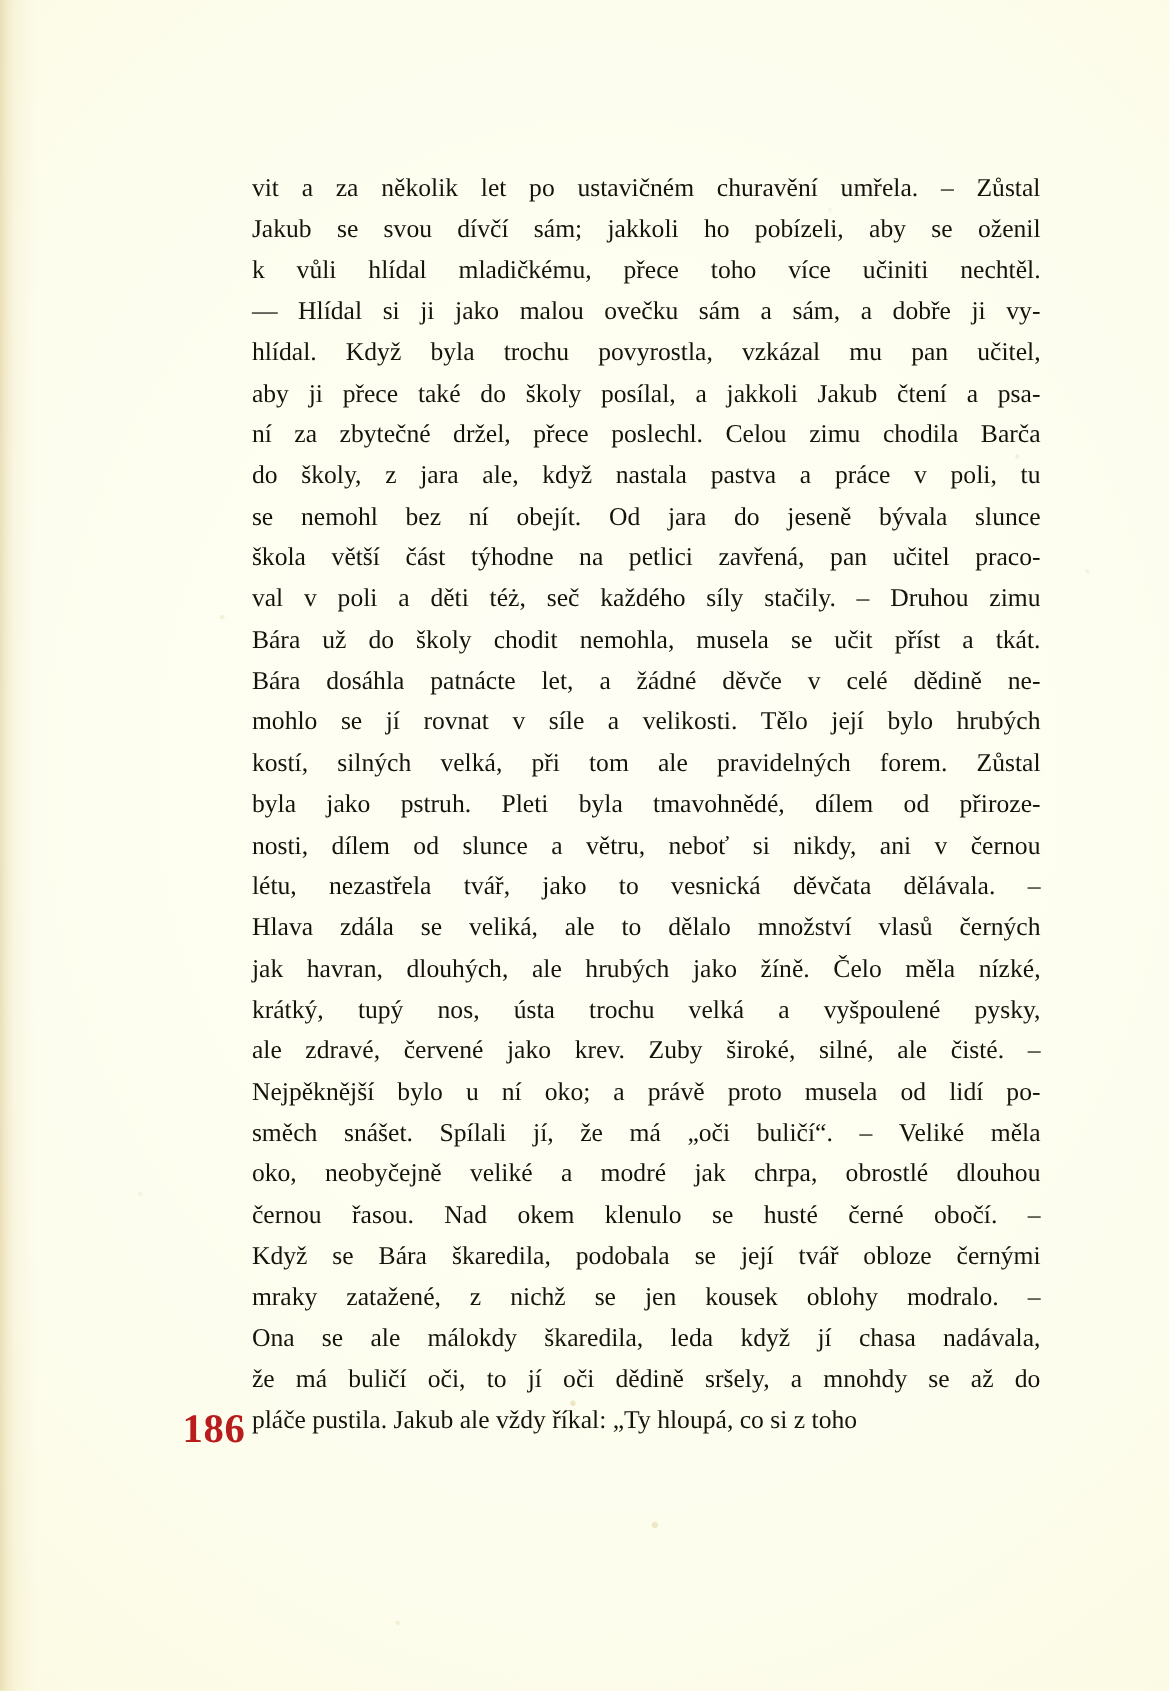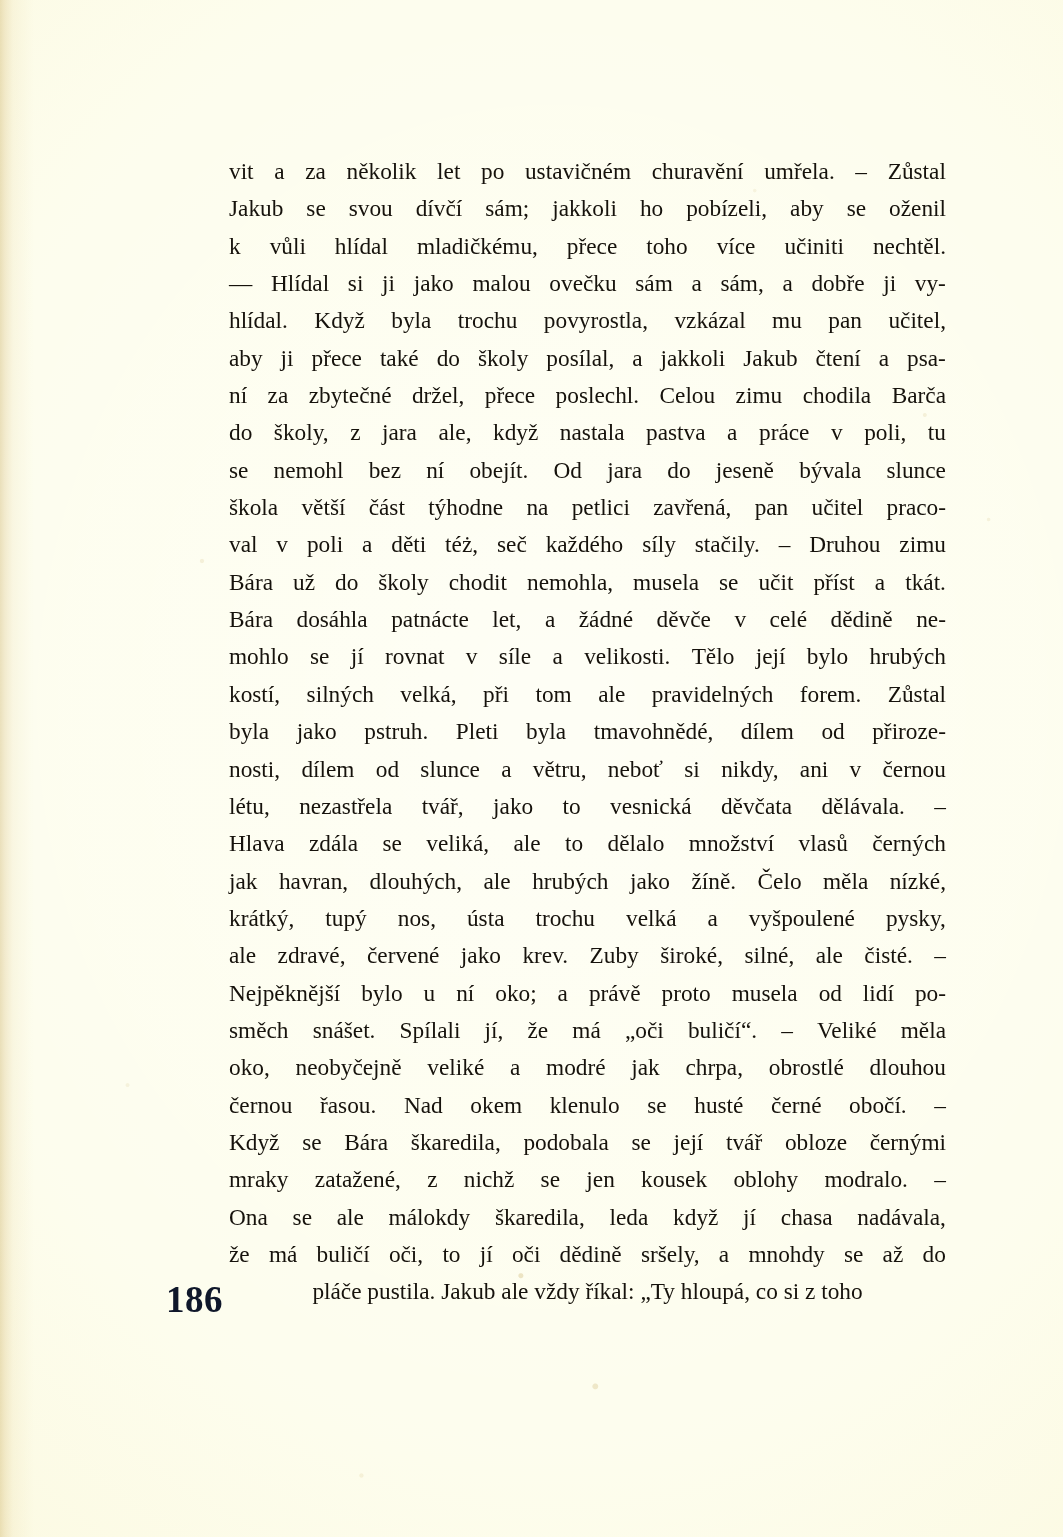--- a/index.html
+++ b/index.html
@@ -70,29 +70,29 @@
 
   
   .line.just {
     display: flex;
     justify-content: space-between;
     white-space: nowrap;
   }
   .line.just > span { white-space: pre; }
 
   
-  .line.flush { display: block; text-align: center; }
+  .line.flush { display: block; }
 
   .folio {
     position: absolute;
     left: 166px;
     top: 1278px;
     font-size: 37px;
     font-weight: 700;
-    color: #0f172a;
+    color: #b91c1c;
     letter-spacing: 0.5px;
     z-index: 2;
     text-align: center;
   }
 </style>
 </head>
 <body>
 
 <div class="page"></div>
 

